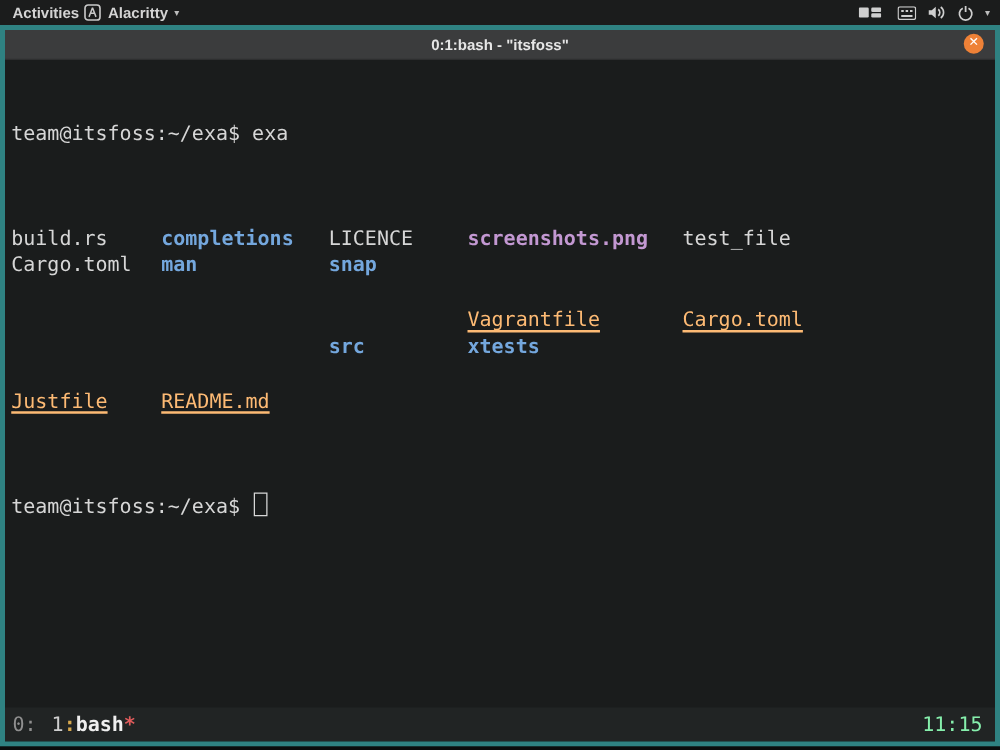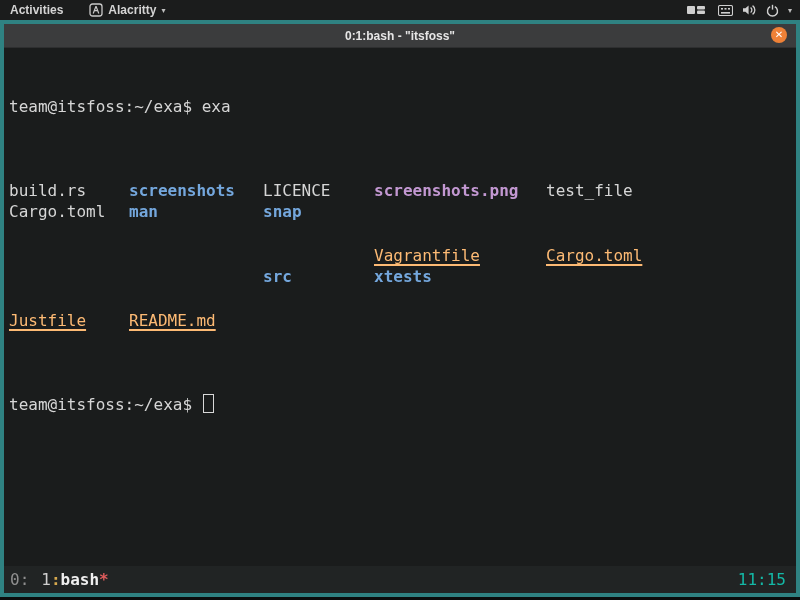--- a/index.html
+++ b/index.html
@@ -7,21 +7,21 @@
     width:800px;height:600px;overflow:hidden;background:#0b0c0c;
     font-family:"Liberation Sans","DejaVu Sans",sans-serif;
     -webkit-font-smoothing:antialiased;
   }
   
   .topbar{
     position:absolute;top:0;left:0;width:800px;height:20px;
     background:#1b1c1c;color:#d4d4d4;display:flex;align-items:center;
     font-size:12px;font-weight:bold;z-index:5;
   }
-  .tb-left{display:flex;gap:26px;padding-left:10px;}
+  .tb-left{display:flex;gap:4px;padding-left:10px;}
   .tb-item{display:flex;align-items:center;gap:5px;cursor:default;}
   .tb-center{position:absolute;left:0;right:0;text-align:center;pointer-events:none;}
   .tb-center span{pointer-events:auto;}
   .tb-right{position:absolute;right:8px;top:0;height:20px;display:flex;align-items:center;gap:13px;}
   .tb-right .grp{display:flex;align-items:center;gap:9px;}
   .app-ico{display:inline-flex;width:14px;height:14px;}
   .chev{font-size:8px;color:#bdbdbd;transform:translateY(0px);}
   
   .window{
     position:absolute;top:20px;left:0;width:800px;height:577px;
@@ -65,21 +65,21 @@
   .statusbar{
     flex:0 0 auto;height:27px;background:#212424;display:flex;align-items:center;
     padding:0 10px 0 6px;font-size:16px;
   }
   .st-session{color:#8f8f8f;}
   .st-win{margin-left:12px;}
   .st-index{color:#cfcfcf;}
   .st-colon{color:#d7a94e;font-weight:bold;}
   .st-name{color:#efefef;font-weight:bold;}
   .st-flag{color:#e05c5c;font-weight:bold;}
-  .st-clock{margin-left:auto;color:#14b8a6;}
+  .st-clock{margin-left:auto;color:#86efac;}
   svg{display:block;}
 </style>
 </head>
 <body>
 
 <div class="topbar">
   <div class="tb-left">
     <div class="tb-item">Activities</div>
     <div class="tb-item">
       <span class="app-ico">
@@ -133,21 +133,21 @@
     <span class="title">0:1:bash - "itsfoss"</span>
     <span class="closebtn">✕</span>
   </div>
 
   <div class="term">
     <div class="term-content">
       <div class="promptline"><span>team@itsfoss:~/exa$</span><span> </span><span>exa</span></div>
 
       <div class="filegrid">
         <span class="cell t-file">build.rs</span>
-        <span class="cell t-dir">screenshots</span>
+        <span class="cell t-dir">completions</span>
         <span class="cell t-file">LICENCE</span>
         <span class="cell t-image">screenshots.png</span>
         <span class="cell t-file">test_file</span>
 
         <span class="cell t-file">Cargo.toml</span>
         <span class="cell t-dir">man</span>
         <span class="cell t-dir">snap</span>
         <span class="cell t-special">Vagrantfile</span>
 
         <span class="cell t-special">Cargo.toml</span>

